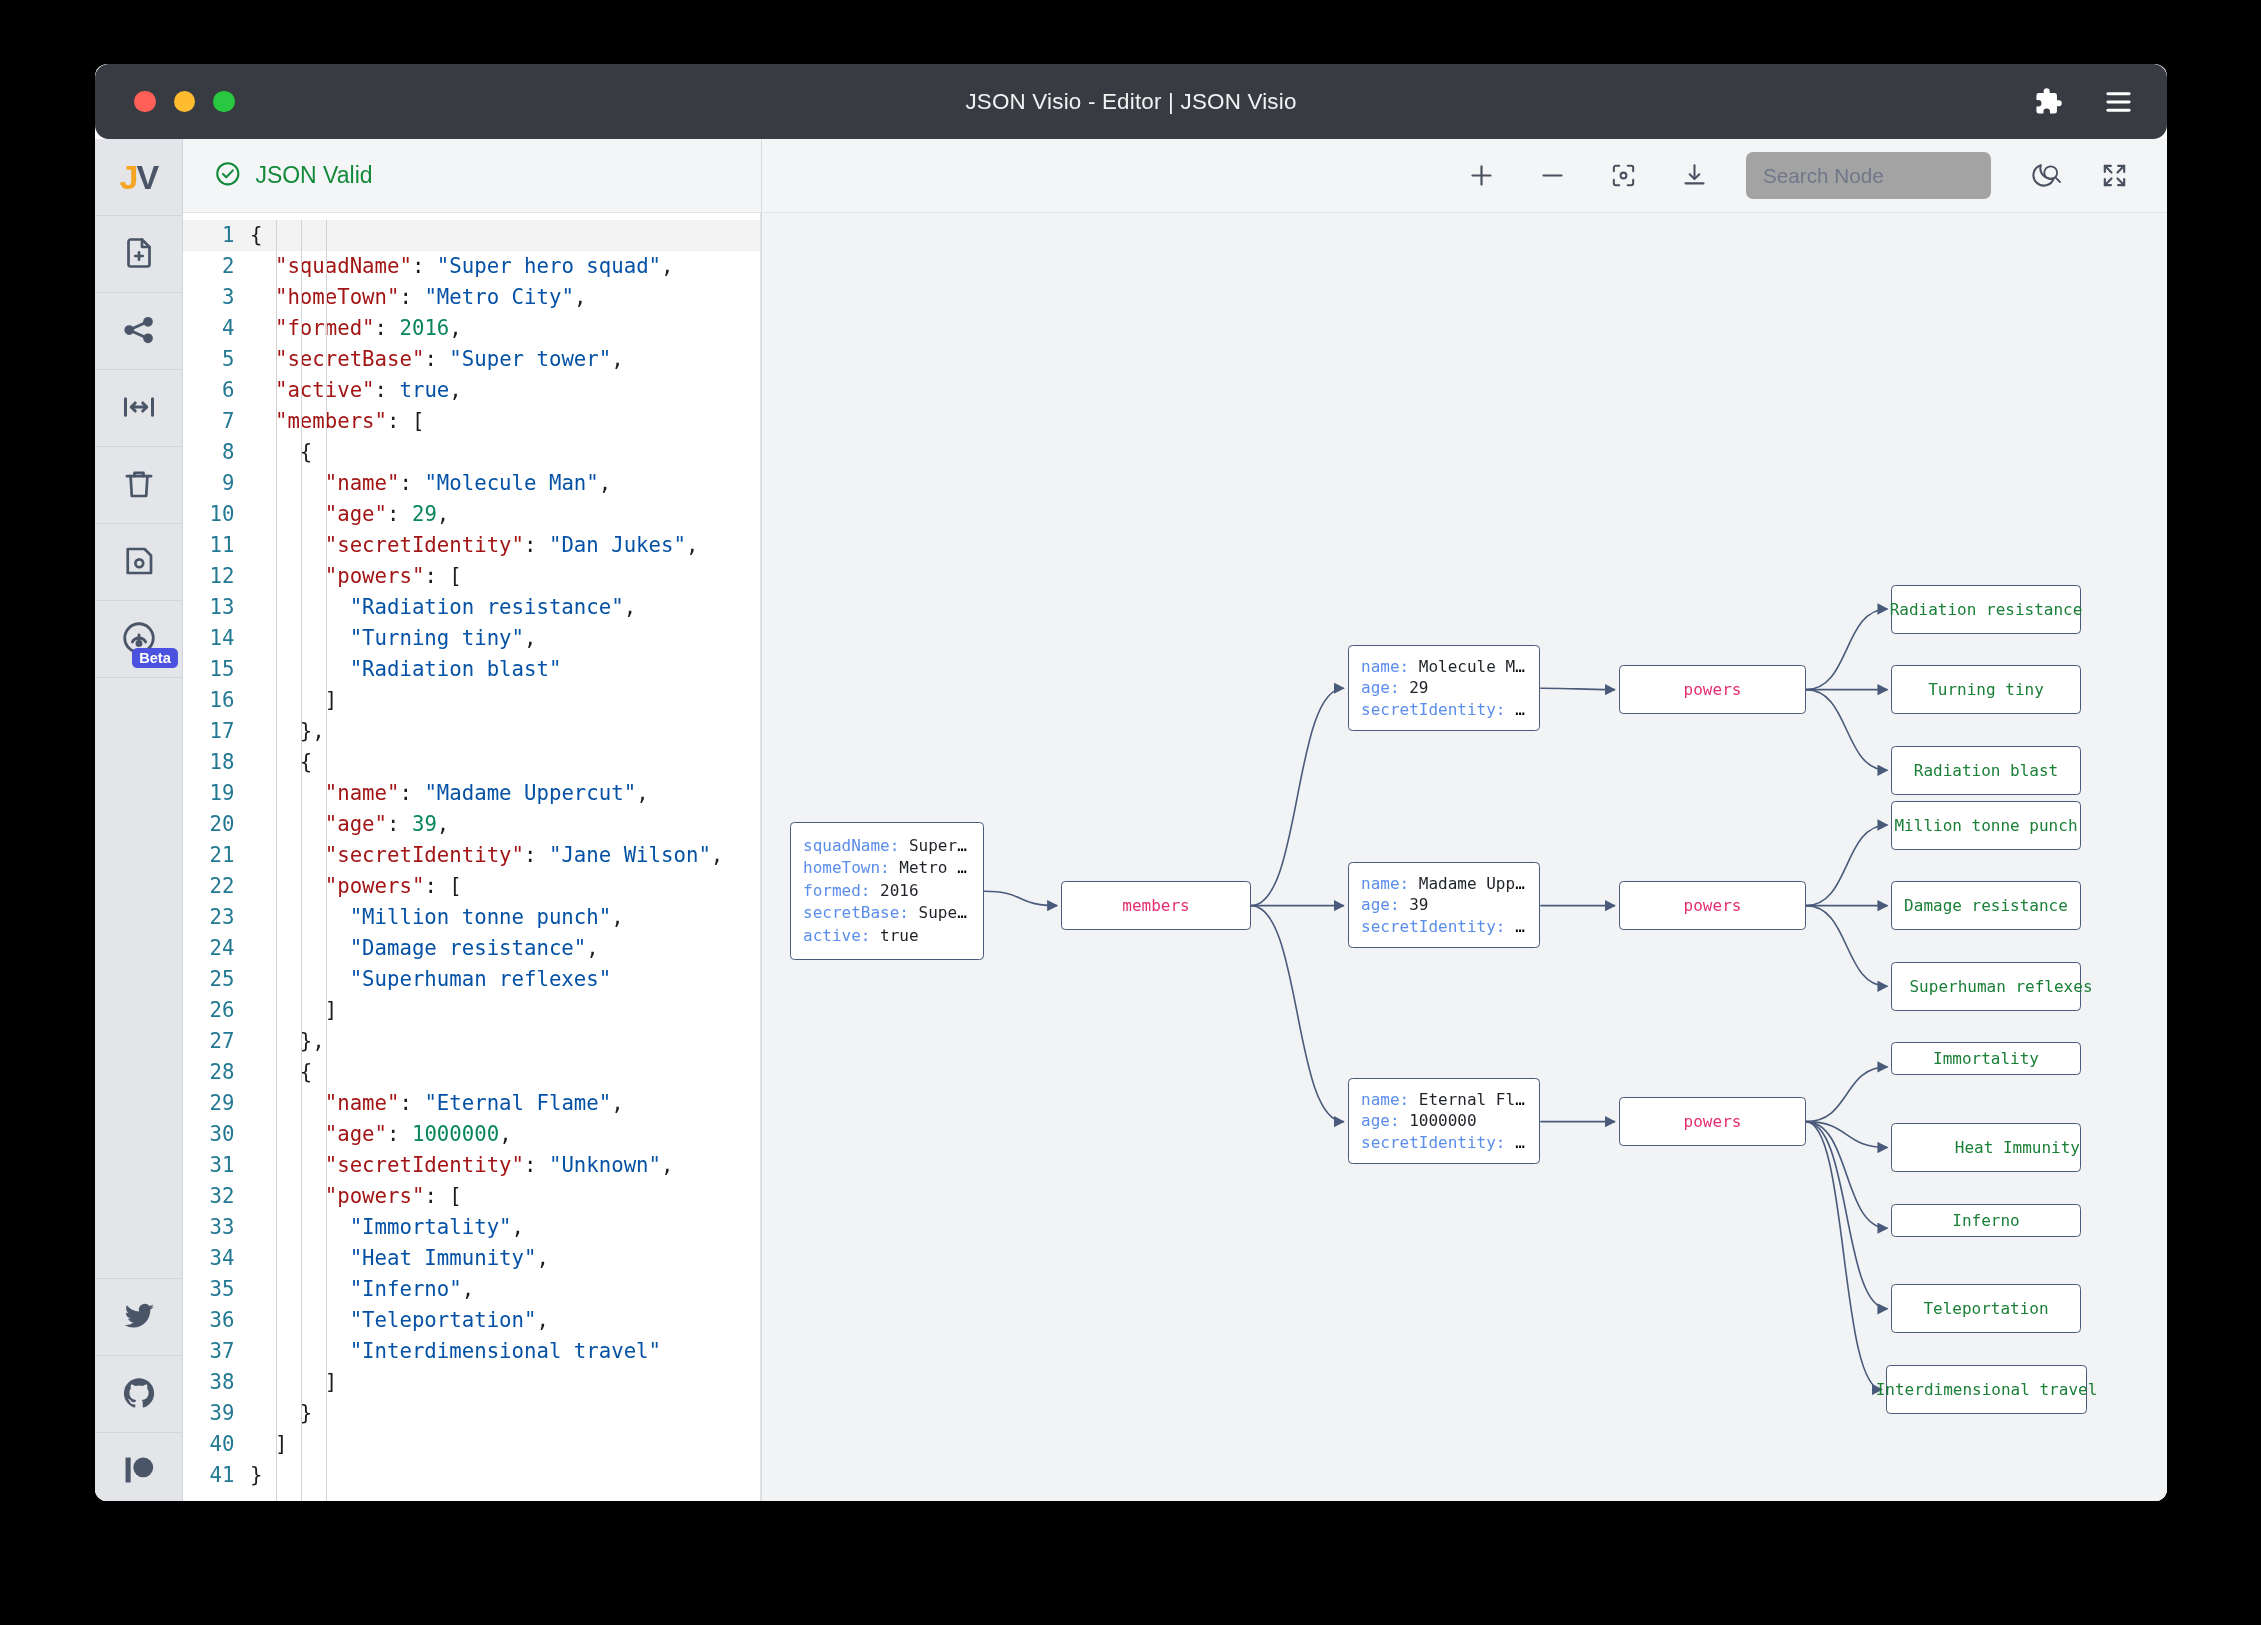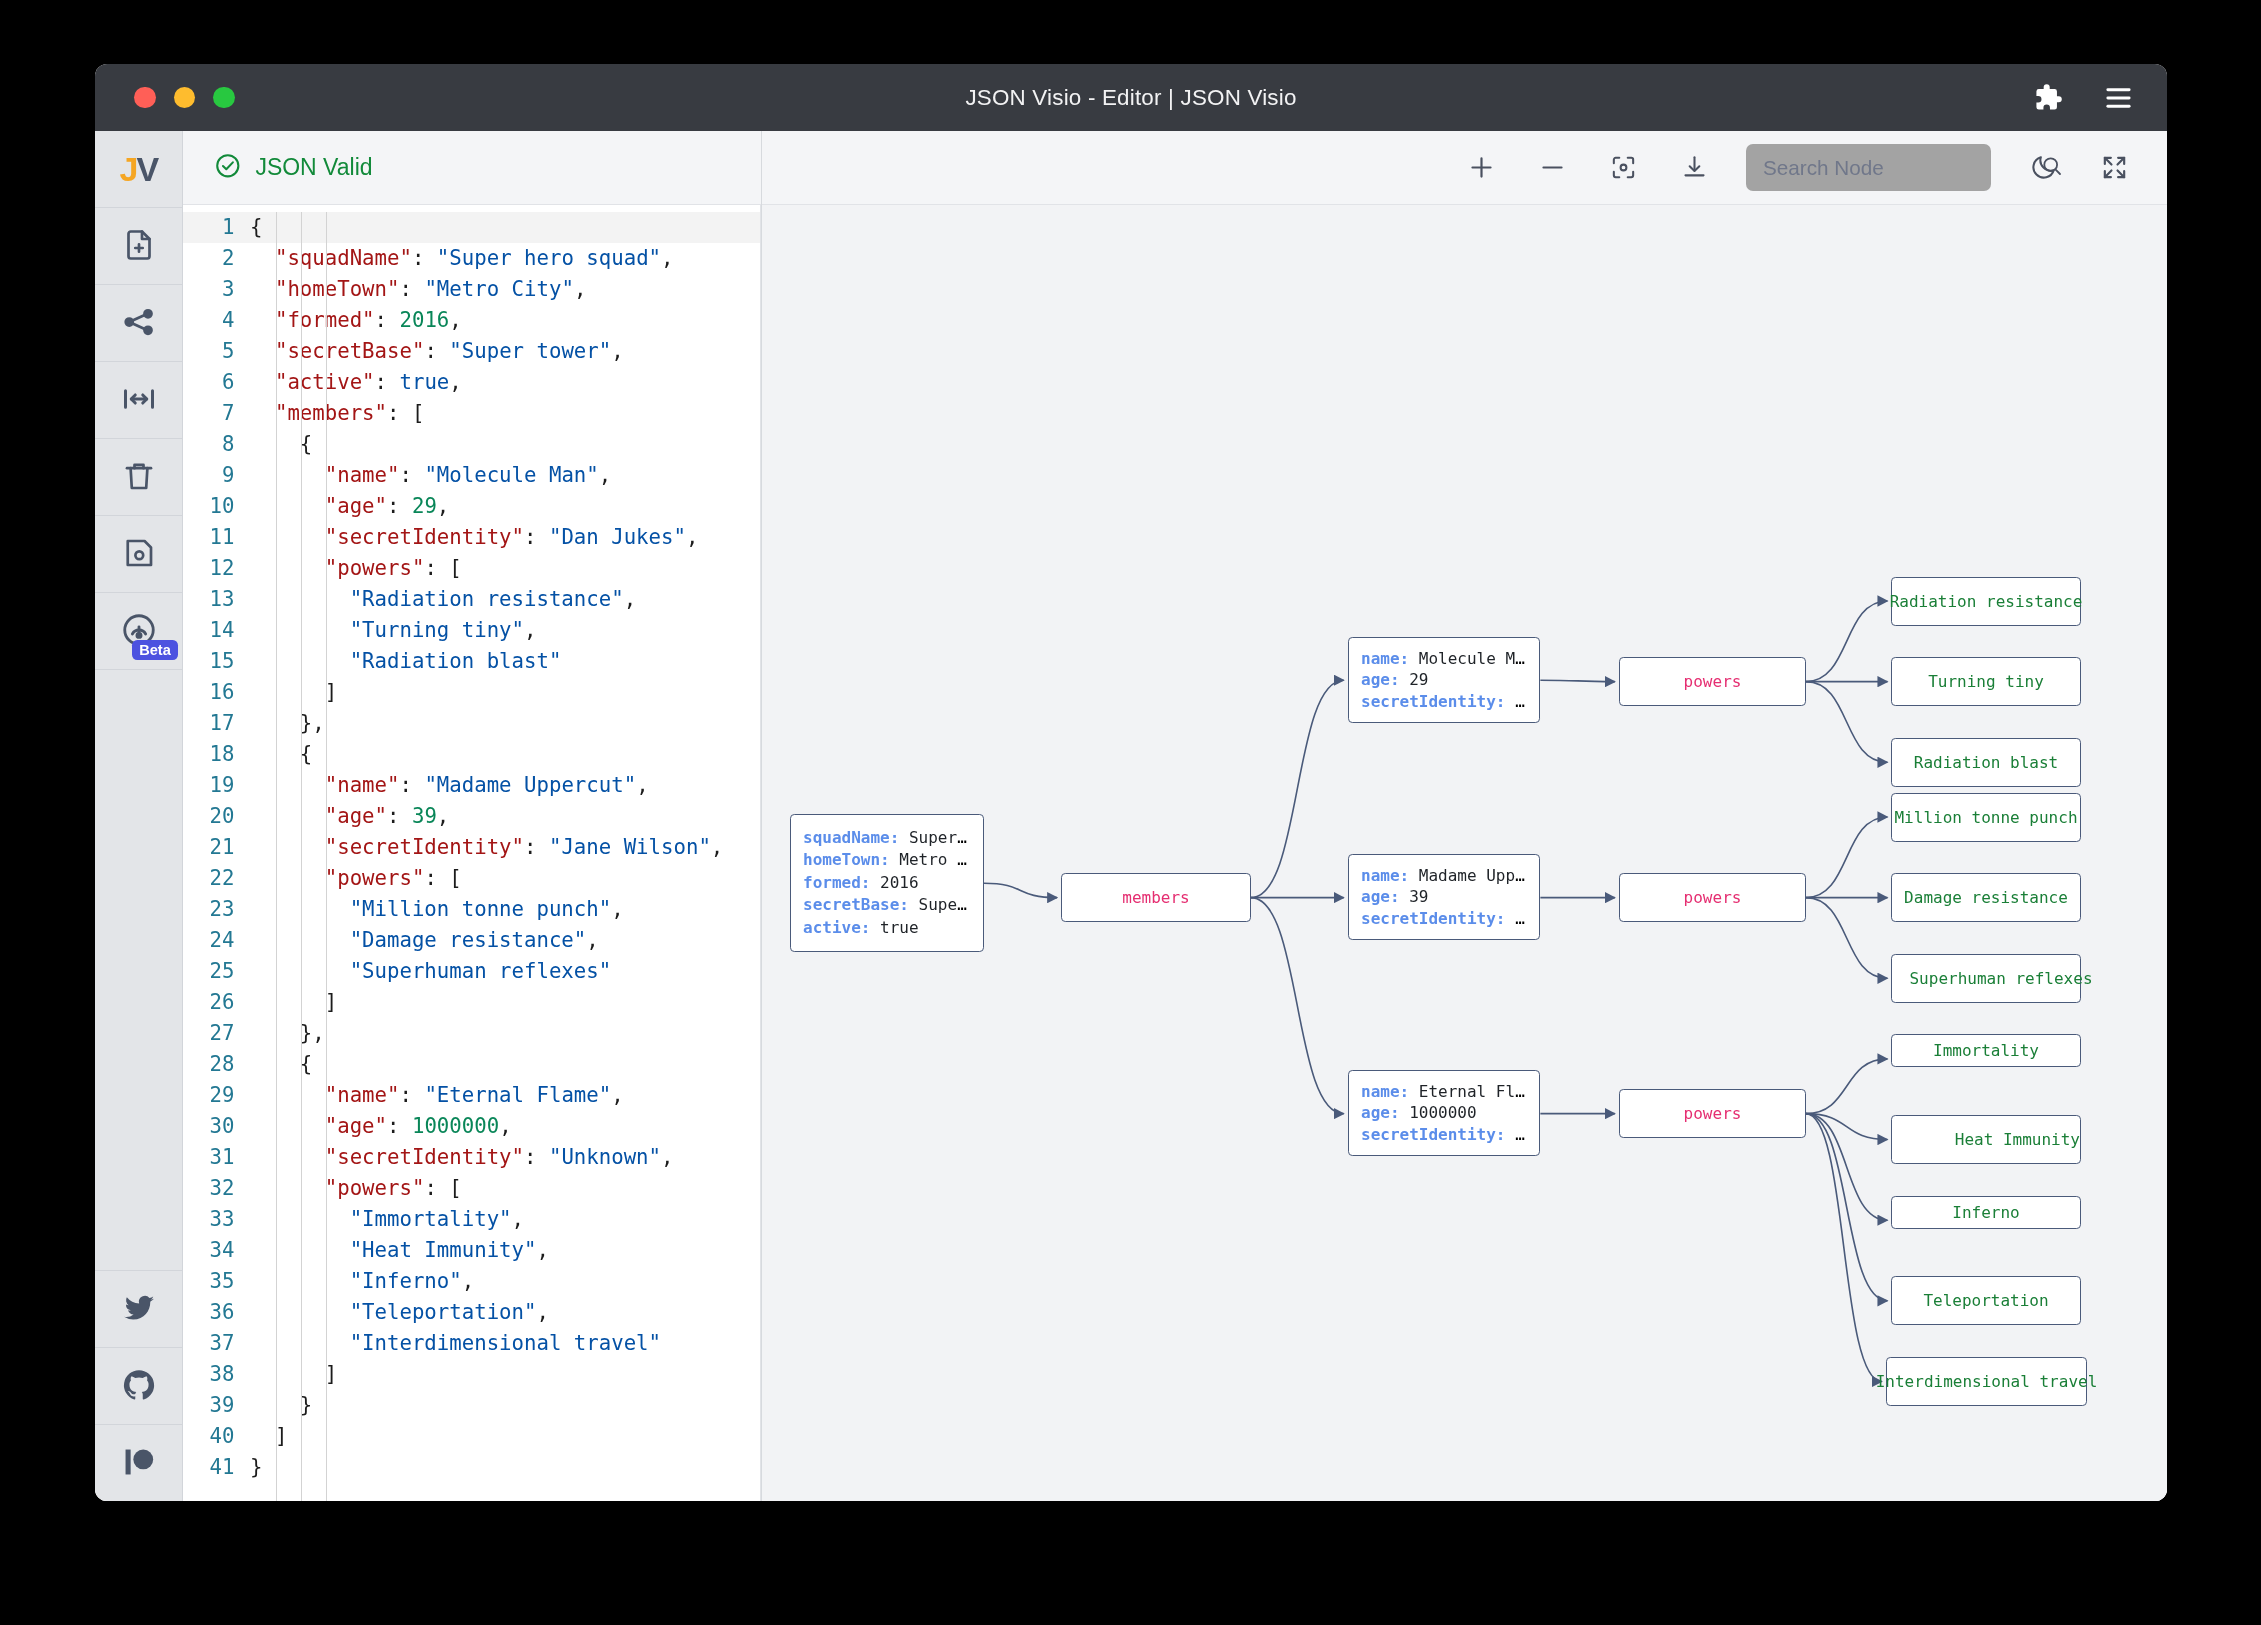--- a/index.html
+++ b/index.html
@@ -15,24 +15,25 @@
     position: absolute;
     left: 95px; top: 64px;
     width: 2072px; height: 1437px;
     border-radius: 12px;
     overflow: hidden;
     background: #ffffff;
     box-shadow: 0 8.6px 34px rgba(0,0,0,.5);
   }
   .titlebar {
     position: relative;
-    height: 67px;
+    height: 75px;
     background: #383b41;
     display: flex;
     align-items: center;
+    border-radius: 14px;
   }
   .traffic { display: flex; gap: 18px; margin-left: 39px; }
   .dot { width: 21.5px; height: 21.5px; border-radius: 50%; }
   .dot.red { background: #ff5f57; }
   .dot.yellow { background: #febc2e; }
   .dot.green { background: #28c840; }
   .title-text {
     position: absolute; left: 0; right: 0;
     text-align: center;
     color: #f2f2f3;
@@ -218,21 +219,21 @@
     justify-content: center;
   }
   .node.obj { padding: 9.5px 12px; }
   .node .row {
     font-size: 16px;
     line-height: 22.4px;
     white-space: nowrap;
     overflow: hidden;
     text-overflow: ellipsis;
   }
-  .node .key { color: #5b8dea; font-weight: 700; }
+  .node .key { color: #5b8dea; font-weight: 400; }
   .node .val { color: #1f2328; }
   .node.parent-key {
     align-items: center;
     justify-content: center;
   }
   .node.parent-key .plabel {
     color: #e52e71;
     font-size: 16px;
     font-weight: 400;
   }

